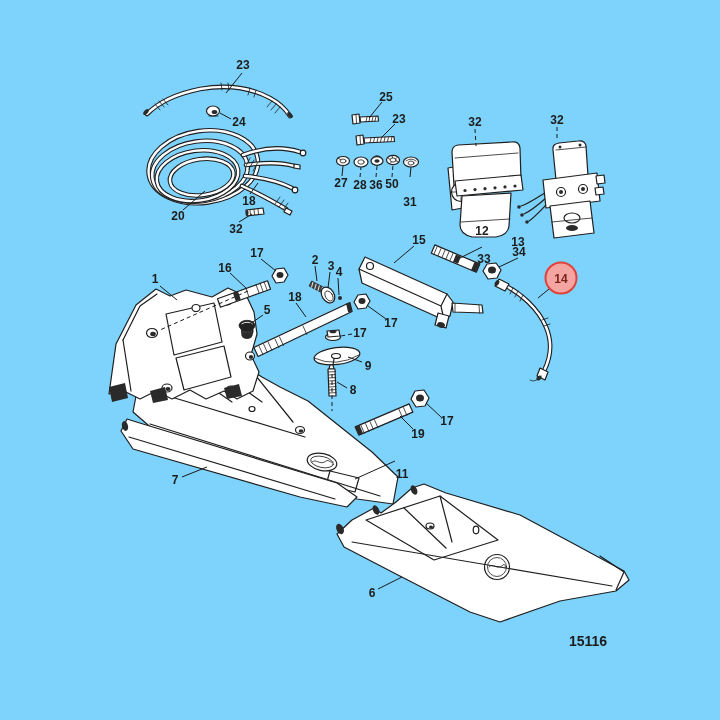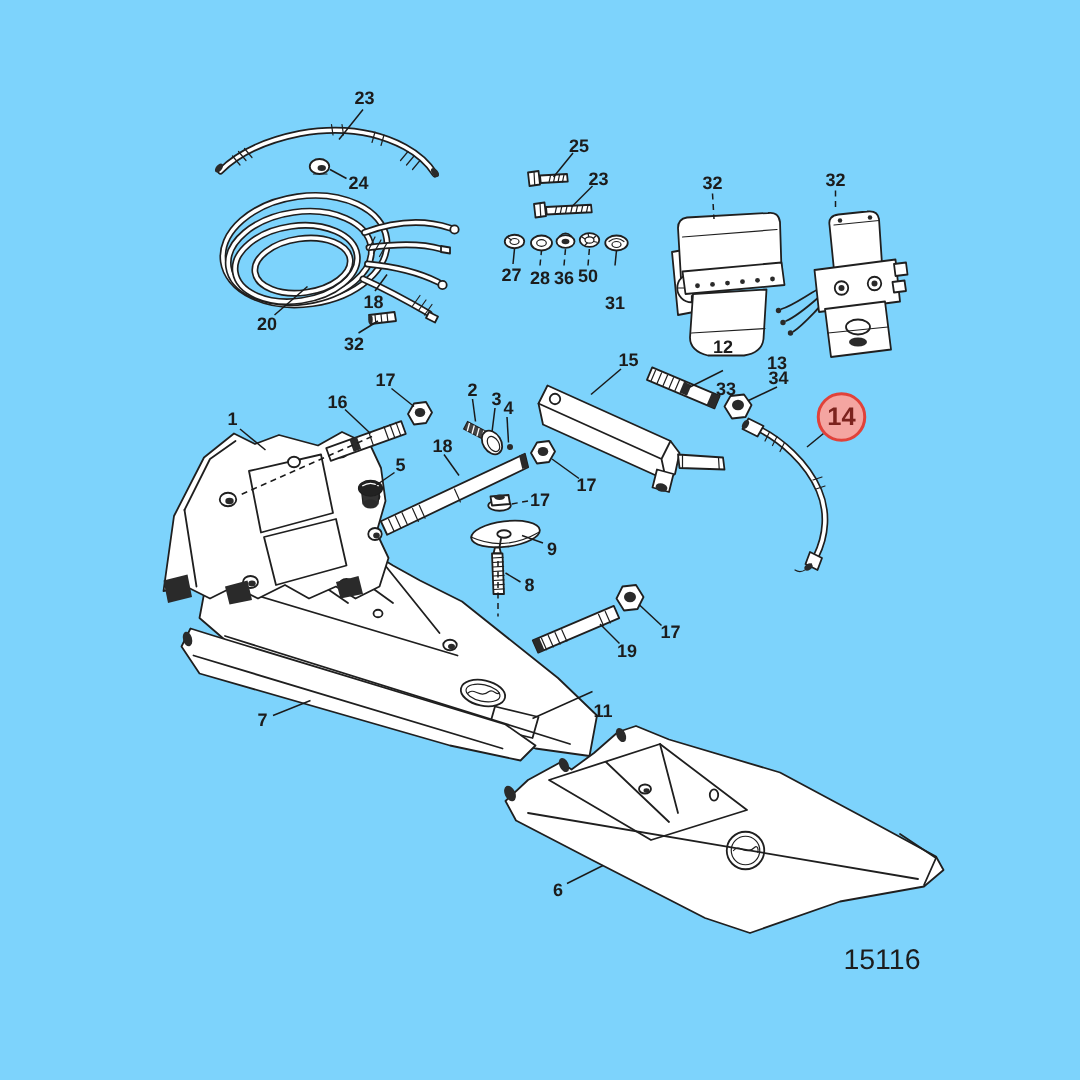--- a/index.html
+++ b/index.html
@@ -2,23 +2,23 @@
 <html><head>
 <meta charset="utf-8">
 <style>
   html,body{margin:0;padding:0;background:#fff;}
   .stage{position:relative;width:720px;height:720px;background:#7dd3fc;overflow:hidden;
          font-family:"Liberation Sans",sans-serif;}
   .stage svg{position:absolute;left:0;top:0;}
   .cal{position:absolute;transform:translate(-50%,-50%);font-weight:bold;font-size:12px;
        color:#1c1c1c;white-space:nowrap;line-height:1;}
   .cal.hl{width:29px;height:29px;border-radius:50%;background:#f4a5a1;border:2.5px solid #e0423a;
-          color:#7c221d;display:flex;align-items:center;justify-content:center;font-size:17px;}
-  .drawing-number{position:absolute;transform:translate(-50%,-50%);font-weight:normal;
-                  font-size:19px;color:#1c1c1c;}
+          color:#7c221d;display:flex;align-items:center;justify-content:center;font-size:12px;}
+  .drawing-number{position:absolute;transform:translate(-50%,-50%);font-weight:bold;
+                  font-size:14px;color:#1c1c1c;}
   
   .ln{fill:none;stroke:#1f1f1f;stroke-width:1.2;stroke-linejoin:round;stroke-linecap:round;}
   .lnw{fill:#ffffff;stroke:#1f1f1f;stroke-width:1.2;stroke-linejoin:round;}
   .thin{fill:none;stroke:#1f1f1f;stroke-width:.8;stroke-linecap:round;}
   .dk{fill:#2a2a2a;stroke:none;}
   .tubeo{fill:none;stroke:#1f1f1f;stroke-width:4.6;stroke-linecap:round;}
   .tubei{fill:none;stroke:#ffffff;stroke-width:2.4;stroke-linecap:round;}
   .lead{stroke:#1a1a1a;stroke-width:1;fill:none;}
   .dash{stroke:#1a1a1a;stroke-width:1;fill:none;stroke-dasharray:4 3;}
 </style>

